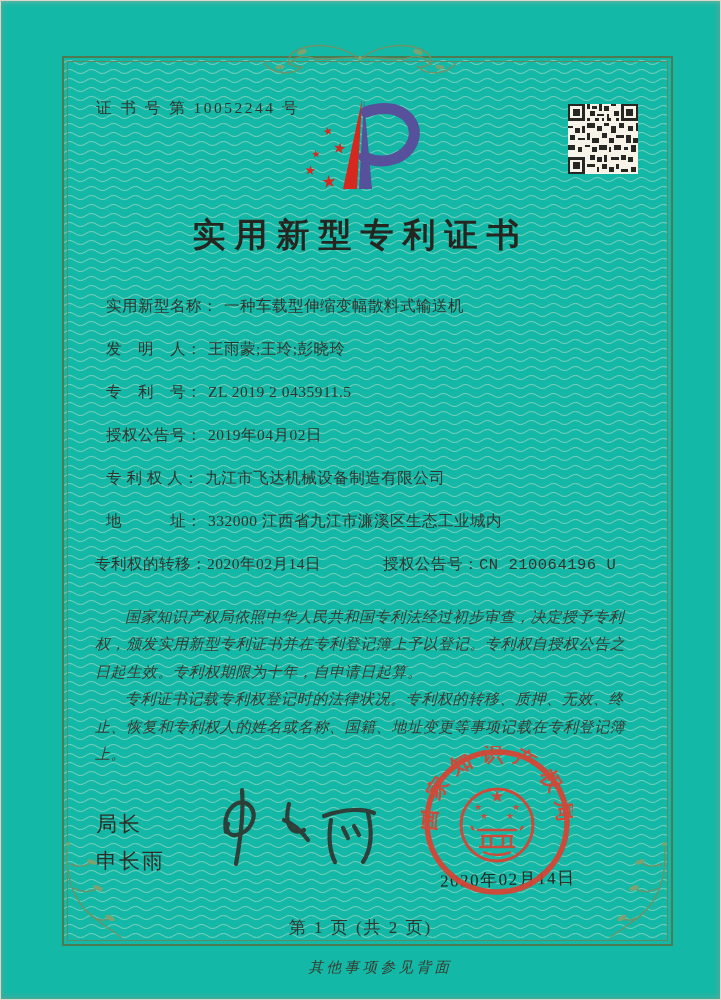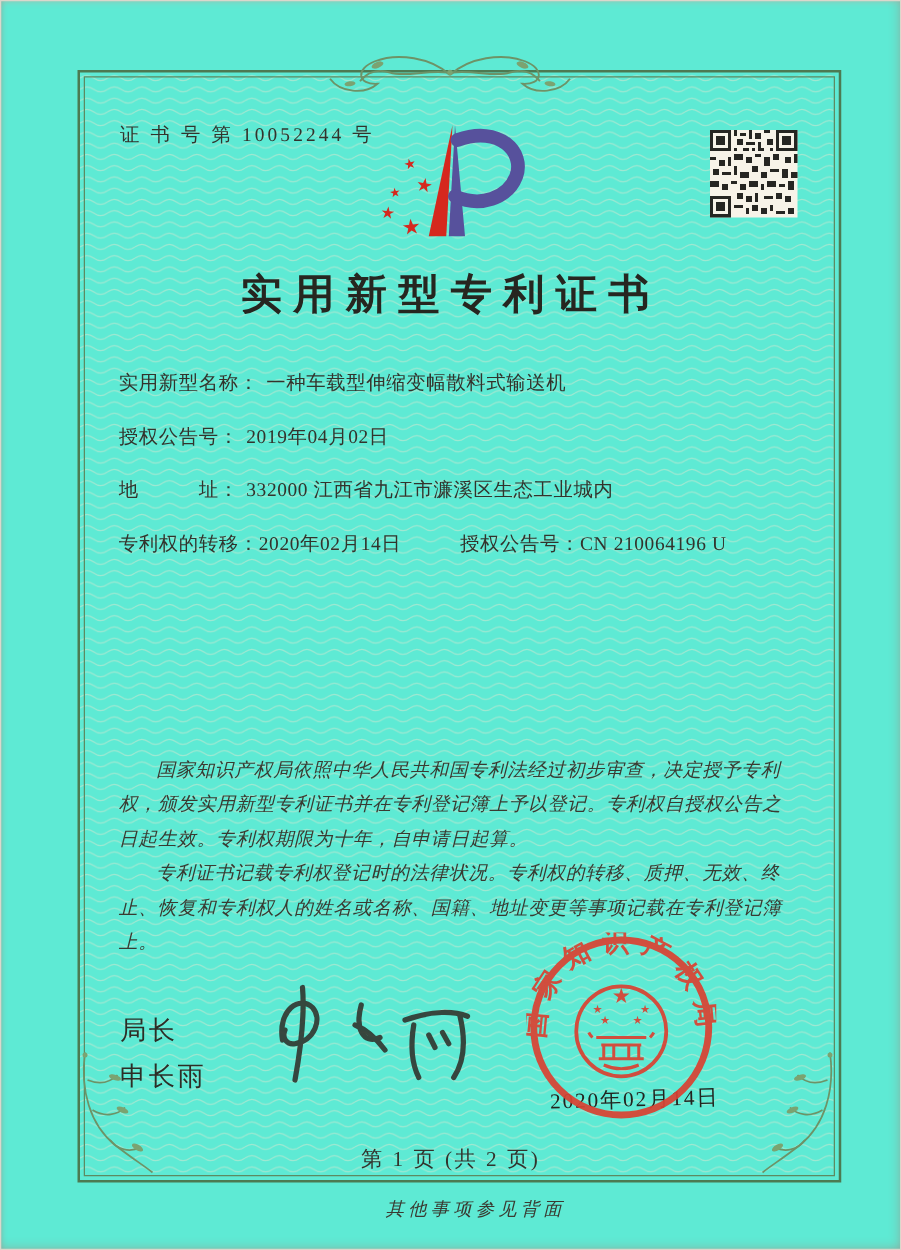--- a/index.html
+++ b/index.html
@@ -5,46 +5,46 @@
   html,body{margin:0;padding:0;}
   body{
     width:721px;height:1000px;
     background:#f6f2e6;
     font-family:"Liberation Serif","DejaVu Serif",serif;
     color:#2e2e27;
     position:relative;overflow:hidden;
   }
   .page{
     position:absolute;inset:0;
-    background:#5eead4;
+    background:#14b8a6;
     box-shadow:inset 0 0 0 1px #dbd8cc, inset 4px 0 6px -4px #9a978c, inset -6px -6px 10px -7px #9a978c, inset 0 5px 7px -5px #b7b4a8;
   }
   .frame{
     position:absolute;left:62px;top:56px;width:607px;height:886px;
     border:2px solid #4c7a52;
   }
   .frame-inner{position:absolute;inset:3px;border:1px solid #5d8a62;}
   .waves{position:absolute;left:64px;top:58px;width:603px;height:882px;opacity:.55;pointer-events:none;}
   .cert-no{
     position:absolute;left:96px;top:98px;
     font-size:15.5px;letter-spacing:2.5px;color:#33332c;
   }
   .logo{position:absolute;left:298px;top:96px;width:132px;height:102px;}
   .qr{position:absolute;left:568px;top:104px;width:70px;height:70px;}
   .title{
     position:absolute;left:0;top:213px;width:100%;
     text-align:center;font-size:33px;font-weight:700;
     letter-spacing:9px;color:#262620;
   }
   .fields{position:absolute;left:95px;top:296px;width:540px;font-size:15.5px;color:#33332c;}
-  .row{height:43px;letter-spacing:.5px;white-space:nowrap;}
+  .row{height:43px;letter-spacing:.5px;white-space:nowrap;margin-left:11px;}
   .row .lbl{display:inline-block;}
   .row .val{margin-left:6px;}
   .row2{height:43px;letter-spacing:.5px;white-space:nowrap;position:relative;}
-  .row2 .right-pair{position:absolute;left:273px;top:0;}
+  .row2 .right-pair{position:absolute;left:288px;top:0;font-family:Liberation Mono, monospace;}
   .paras{
     position:absolute;left:95px;top:604px;width:533px;
     font-size:15px;line-height:1.83;letter-spacing:.6px;color:#3a3a31;
     font-style:italic;
   }
   .paras p{margin:0;text-indent:2em;}
   .officer{
     position:absolute;left:96px;top:806px;
     font-size:21px;line-height:1.75;letter-spacing:2px;color:#2d2d26;
   }
@@ -219,21 +219,30 @@
     </g>
   </svg>
 
   <div class="title">实用新型专利证书</div>
 
   <div class="fields">
     <div class="row">
       <span class="lbl">实用新型名称：</span><span class="val">一种车载型伸缩变幅散料式输送机</span>
     </div>
     <div class="row">
+      <span class="lbl">发　明　人：</span><span class="val">王雨蒙;王玲;彭晓玲</span>
+    </div>
+    <div class="row">
+      <span class="lbl">专　利　号：</span><span class="val">ZL 2019 2 0435911.5</span>
+    </div>
+    <div class="row">
       <span class="lbl">授权公告号：</span><span class="val">2019年04月02日</span>
+    </div>
+    <div class="row">
+      <span class="lbl">专 利 权 人：</span><span class="val">九江市飞达机械设备制造有限公司</span>
     </div>
     <div class="row">
       <span class="lbl">地　　　址：</span><span class="val">332000 江西省九江市濂溪区生态工业城内</span>
     </div>
     <div class="row2">
       <span>专利权的转移：</span><span class="val">2020年02月14日</span>
       <span class="right-pair">
         <span>授权公告号：</span><span class="val">CN 210064196 U</span>
       </span>
     </div>

